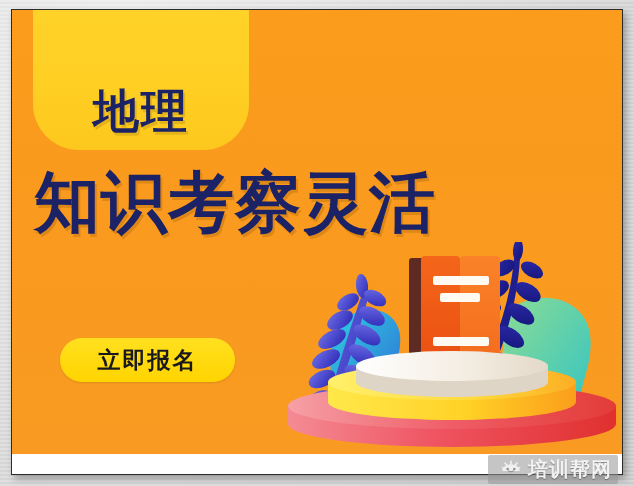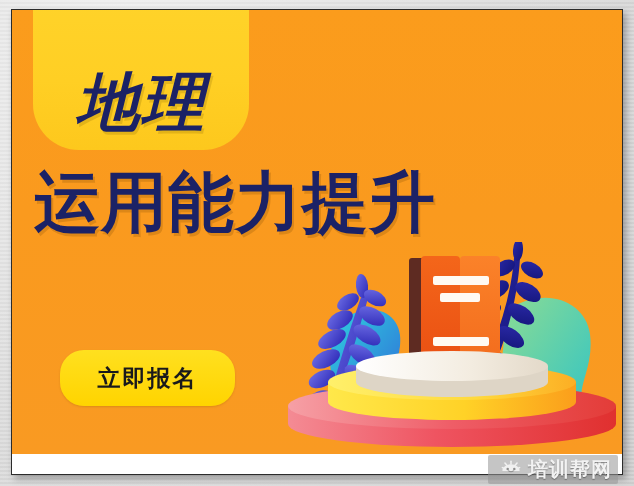--- a/index.html
+++ b/index.html
@@ -40,25 +40,24 @@
 
   
   .badge{
     position:absolute;left:21px;top:-34px;width:216px;height:174px;
     background:linear-gradient(180deg,#ffd42b 0%,#ffcf24 60%,#fdc81d 100%);
     border-radius:0 0 46px 46px;
     display:flex;align-items:flex-end;justify-content:center;
     box-sizing:border-box;padding-bottom:16px;
   }
   .badge-text{
-    font-size:63px;line-height:1;font-weight:bold;color:#1b2266;
+    font-size:46px;line-height:1;font-weight:bold;color:#1b2266;
     letter-spacing:2px;
     text-shadow:2px 3px 0 rgba(120,90,0,.20);
     font-family:"DejaVu Sans","Liberation Sans",sans-serif;
-    font-style:italic;
   }
 
   
   .headline{
     position:absolute;left:22px;top:160px;width:566px;
     font-size:66px;line-height:1;font-weight:bold;color:#1b2266;
     letter-spacing:1px;white-space:nowrap;
     text-shadow:2px 3px 0 rgba(120,70,0,.22);
     font-family:"DejaVu Sans","Liberation Sans",sans-serif;
   }
@@ -66,21 +65,21 @@
   
   .subtitle{
     position:absolute;left:33px;top:260px;
     font-size:20px;line-height:1.15;color:#ffffff;font-weight:500;
     letter-spacing:.5px;white-space:nowrap;
     font-family:"DejaVu Sans","Liberation Sans",sans-serif;
   }
 
   
   .cta{
-    position:absolute;left:48px;top:340px;width:175px;height:56px;
+    position:absolute;left:48px;top:328px;width:175px;height:44px;
     background:linear-gradient(180deg,#ffe01f 0%,#ffd400 100%);
     border-radius:24px;border:none;cursor:pointer;
     display:flex;align-items:center;justify-content:center;
     box-shadow:0 1px 2px rgba(140,95,0,.25);
   }
   .cta-text{
     font-size:23px;font-weight:bold;color:#19191c;letter-spacing:2px;
     font-family:"DejaVu Sans","Liberation Sans",sans-serif;
   }
 
@@ -116,21 +115,21 @@
 <div id="page">
 
   <div id="frame">
 
     <div id="banner">
 
       <div class="badge">
         <span class="badge-text">地理</span>
       </div>
 
-      <div class="headline">运用能力提升</div>
+      <div class="headline">知识考察灵活</div>
 
 
       <div class="cta">
         <span class="cta-text">立即报名</span>
       </div>
 
       <div id="art">
         <svg viewBox="0 0 340 212" xmlns="http://www.w3.org/2000/svg">
           <defs>
             <linearGradient id="gBlobL" x1="0" y1="0" x2="1" y2="1">

